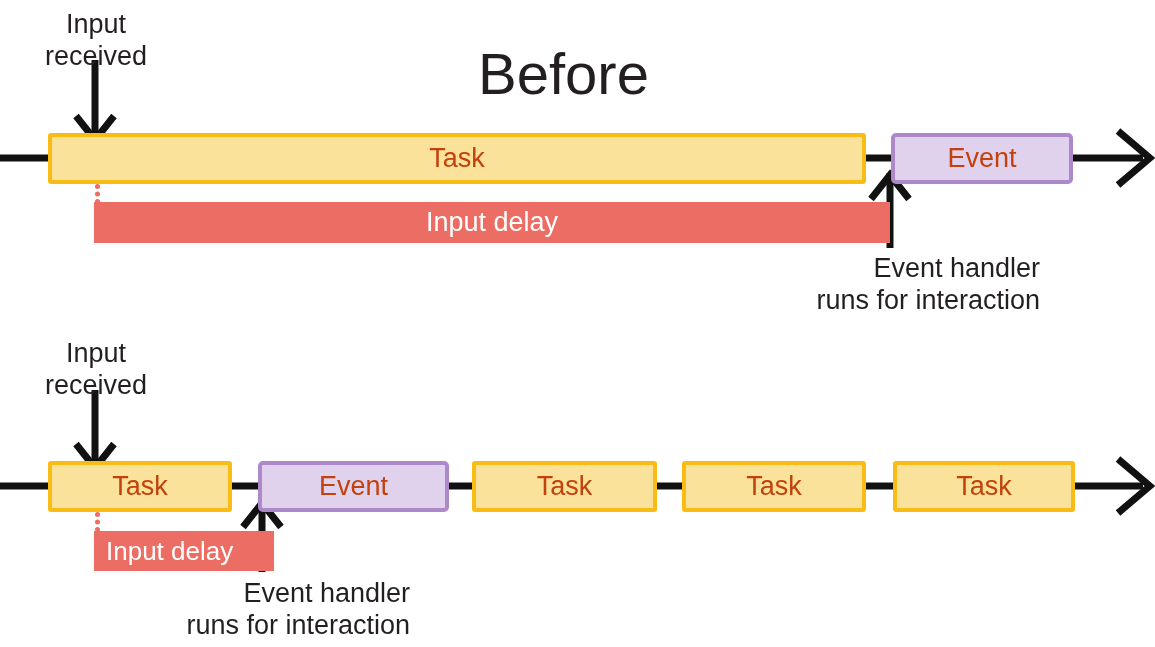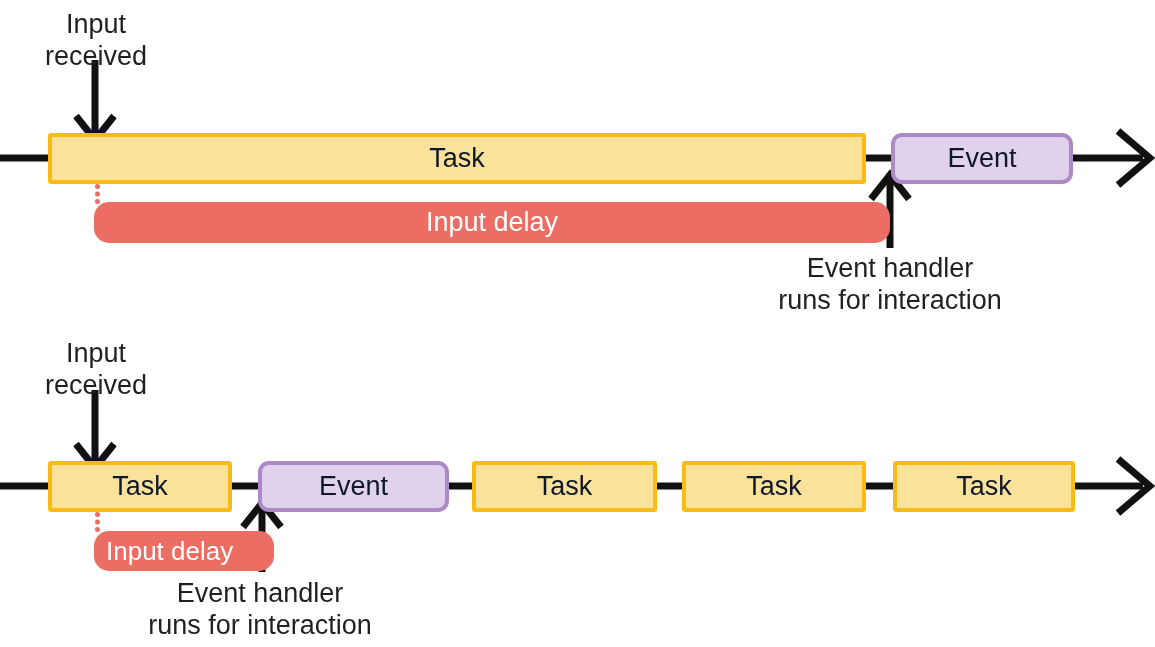--- a/index.html
+++ b/index.html
@@ -25,55 +25,54 @@
     letter-spacing: 0px;
     white-space: nowrap;
     line-height: 1;
   }
 
   
   .annot {
     font-size: 27px;
     color: #231f20;
     line-height: 1.17;
-    text-align: center;
+    text-align: right;
     white-space: nowrap;
     font-weight: 400;
   }
   .annot-left { text-align: center; margin-top: 8px; }
 
   
   .box {
     box-sizing: border-box;
     display: flex;
     align-items: center;
     justify-content: center;
     font-size: 27px;
-    color: #0f172a;
+    color: #c2410c;
     line-height: 1;
   }
   .box-task {
     background: #fbe29a;
     border: 4px solid #f9bc15;
     border-radius: 3px;
   }
   .box-event {
     background: #e0d1ec;
     border: 4px solid #ae89c9;
-    border-radius: 11px;
+    border-radius: 5px;
   }
   .bar-delay {
     background: #ec6d63;
     display: flex;
     align-items: center;
     justify-content: center;
     font-size: 27px;
     color: #ffffff;
     line-height: 1;
-    border-radius: 15px;
   }
   .bar-delay.small { font-size: 26px; justify-content: flex-start; padding-left: 12px; }
   .vline-dotted {
     width: 0;
     border-left: 5px dotted #ec6d63;
   }
   svg.overlay {
     position: absolute;
     left: 0; top: 0;
     width: 1155px; height: 647px;
@@ -108,20 +107,21 @@
     <line x1="1071" y1="486" x2="1143" y2="486" stroke="#111111" stroke-width="7"></line>
     <polyline points="1118,459 1150,486 1118,513" fill="none" stroke="#111111" stroke-width="7" stroke-linecap="butt" stroke-linejoin="miter"></polyline>
 
     <line x1="95" y1="390" x2="95" y2="470" stroke="#111111" stroke-width="7"></line>
     <polyline points="76,444 95,468 114,444" fill="none" stroke="#111111" stroke-width="7" stroke-linecap="butt" stroke-linejoin="miter"></polyline>
 
     <line x1="262" y1="572" x2="262" y2="501" stroke="#111111" stroke-width="7"></line>
     <polyline points="243,527 262,503 281,527" fill="none" stroke="#111111" stroke-width="7" stroke-linecap="butt" stroke-linejoin="miter"></polyline>
   </svg>
 
+  <div class="abs section-title" style="left:478px; top:45px;">Before</div>
 
   <div class="abs annot annot-left" style="left:10px; top:1px; width:172px;">
     <div>Input</div>
     <div>received</div>
   </div>
 
   <div class="abs box box-task" style="left:48px; top:133px; width:818px; height:51px;">
     <span>Task</span>
   </div>
 

